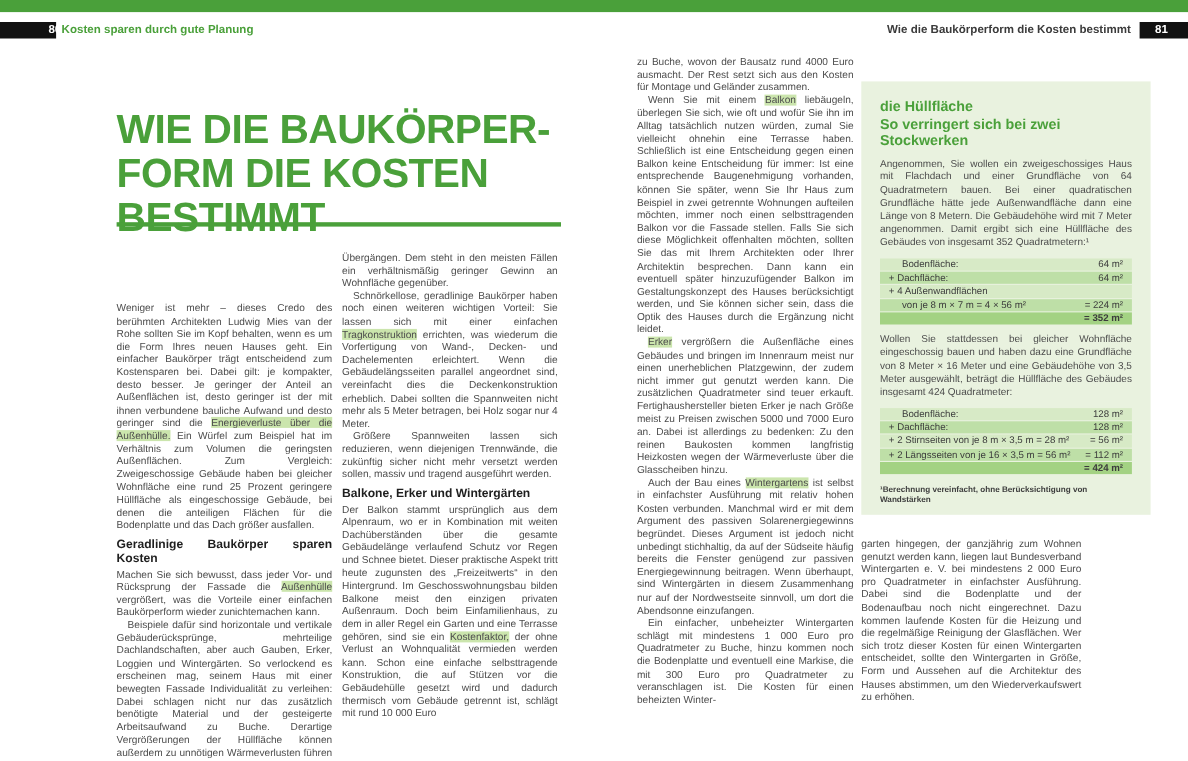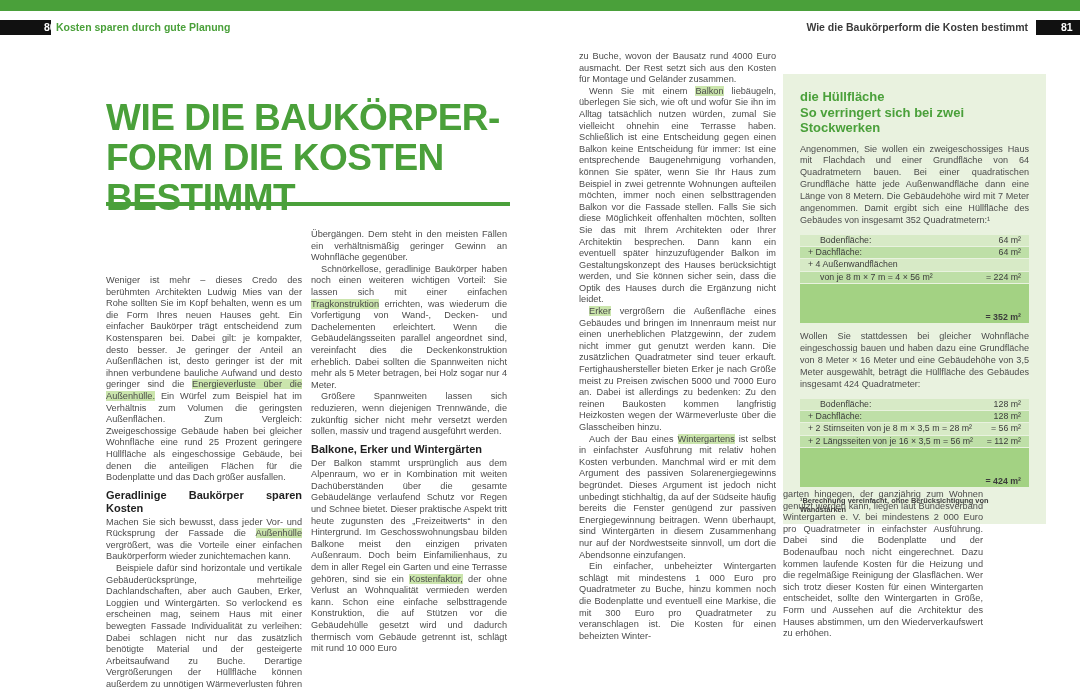--- a/index.html
+++ b/index.html
@@ -16,21 +16,21 @@
   *{margin:0;padding:0;box-sizing:border-box;}
   html,body{background:#fff;}
   body{font-family:"Liberation Sans",sans-serif;}
   .page{position:relative;width:1080px;height:692px;background:#ffffff;overflow:hidden;}
 
   .topbar{position:absolute;left:0;top:0;width:1080px;height:11px;background:var(--accent);}
 
   .pagenum{position:absolute;top:20px;height:15px;background:var(--ink);color:#fff;
     font-size:10.5px;font-weight:700;line-height:15px;}
   .pagenum.left{left:0;width:46px;text-align:right;padding-right:7px;padding-left:44px;}
-  .pagenum.right{right:0;width:44px;text-align:left;padding-left:25px;}
+  .pagenum.right{right:0;width:44px;text-align:left;padding-left:14px;}
   .runtitle-left{position:absolute;left:56px;top:20px;height:15px;line-height:15px;
     color:var(--accent);font-size:10.5px;font-weight:700;}
   .runtitle-right{position:absolute;right:52px;top:20px;height:15px;line-height:15px;
     color:#3b3b3b;font-size:10.5px;font-weight:600;}
 
   .main-title{position:absolute;left:106px;top:62px;color:var(--accent);
     font-size:37px;line-height:40px;font-weight:700;letter-spacing:-0.5px;margin-top:36px;}
   .title-rule{position:absolute;left:106px;top:202px;width:404px;height:4px;background:var(--accent);}
 
   .col{position:absolute;font-size:9.2px;line-height:11.6px;color:var(--body-text);text-align:justify;}
@@ -51,21 +51,21 @@
   .box-p{font-size:9.1px;line-height:11.9px;color:var(--body-text);text-align:justify;}
   .box-table{margin:8px 0;}
   .trow{display:flex;justify-content:space-between;font-size:8.8px;line-height:11.3px;
     color:#3c3c3c;padding:0 8px;margin-bottom:1px;}
   .trow .tlabel{white-space:nowrap;}
   .trow.indent .tlabel{padding-left:12px;}
   .trow .tvalue{white-space:nowrap;text-align:right;}
   .trow.shade-light{background:var(--row-light);}
   .trow.shade-mid{background:var(--row-mid);}
   .trow.shade-dark{background:var(--row-dark);}
-  .trow.total .tvalue{font-weight:700;margin-top:28px;}
+  .trow.total .tvalue{font-weight:700;}
   .box-footnote{margin-top:9px;font-size:7.4px;line-height:9px;font-weight:700;color:#3e3e3e;}
 </style>
 </head>
 <body>
 
 <div class="page">
 
   <div class="topbar"></div>
 
   <div class="pagenum left">80</div>

